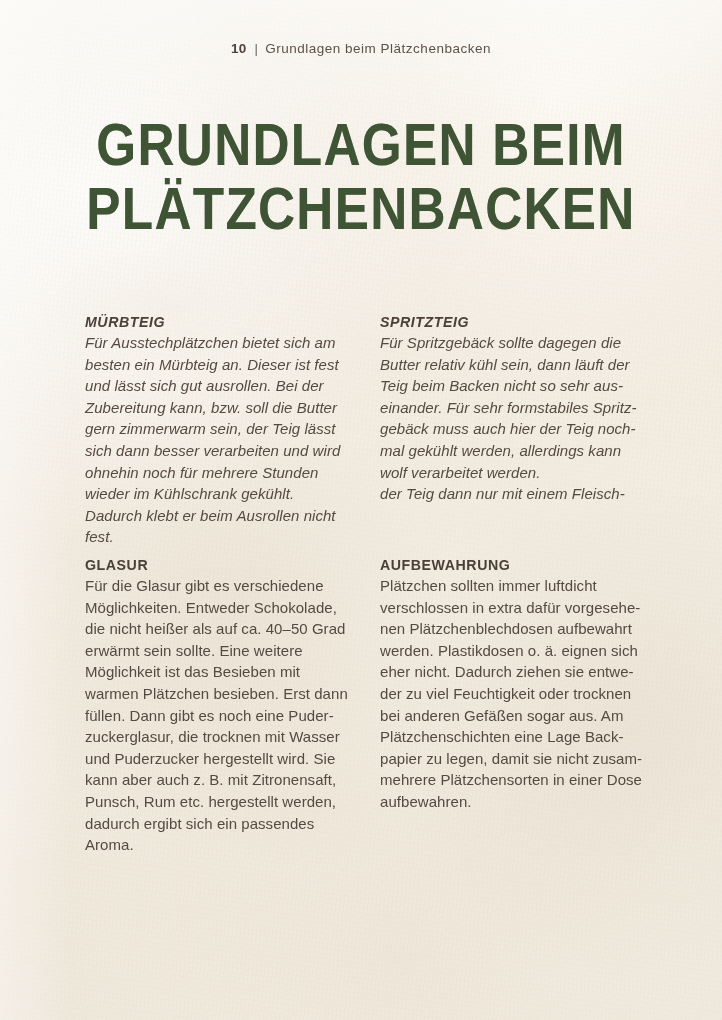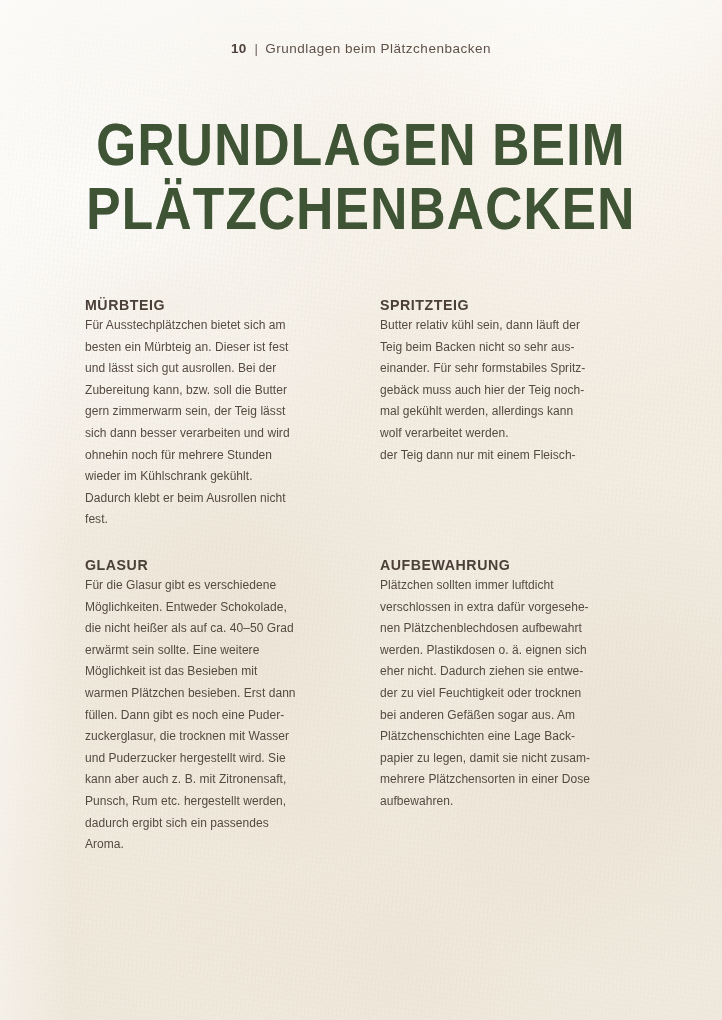--- a/index.html
+++ b/index.html
@@ -121,33 +121,33 @@
   }
 
   
   .col {
     position: absolute;
     width: 268px;
   }
   .col.left  { left: 85px; }
   .col.right { left: 380px; }
 
-  .row-one { top: 297px; }
+  .row-one { top: 314px; font-style: italic; }
   .row-two { top: 557px; }
 
   .section-heading {
     font-size: 14.2px;
     font-weight: bold;
     letter-spacing: 0.55px;
     color: #4b4038;
     margin: 0 0 2px 0;
     white-space: nowrap;
   }
   .section-body {
-    font-size: 12px;
+    font-size: 15px;
     line-height: 21.6px;
     color: #554a41;
     letter-spacing: 0.05px;
     margin: 0;
   }
   .section-body .ln {
     display: block;
     white-space: nowrap;
   }
 </style>
@@ -184,20 +184,21 @@
           <span class="ln">ohnehin noch für mehrere Stunden</span>
           <span class="ln">wieder im Kühlschrank gekühlt.</span>
           <span class="ln">Dadurch klebt er beim Ausrollen nicht</span>
           <span class="ln">fest.</span>
         </p>
     </div>
 
     <div class="col right row-one">
       <h2 class="section-heading">SPRITZTEIG</h2>
       <p class="section-body">
+          <span class="ln">Für Spritzgebäck sollte dagegen die</span>
           <span class="ln">Butter relativ kühl sein, dann läuft der</span>
           <span class="ln">Teig beim Backen nicht so sehr aus-</span>
           <span class="ln">einander. Für sehr formstabiles Spritz-</span>
           <span class="ln">gebäck muss auch hier der Teig noch-</span>
           <span class="ln">mal gekühlt werden, allerdings kann</span>
           <span class="ln">wolf verarbeitet werden.</span>
           <span class="ln">der Teig dann nur mit einem Fleisch-</span>
         </p>
     </div>
 

